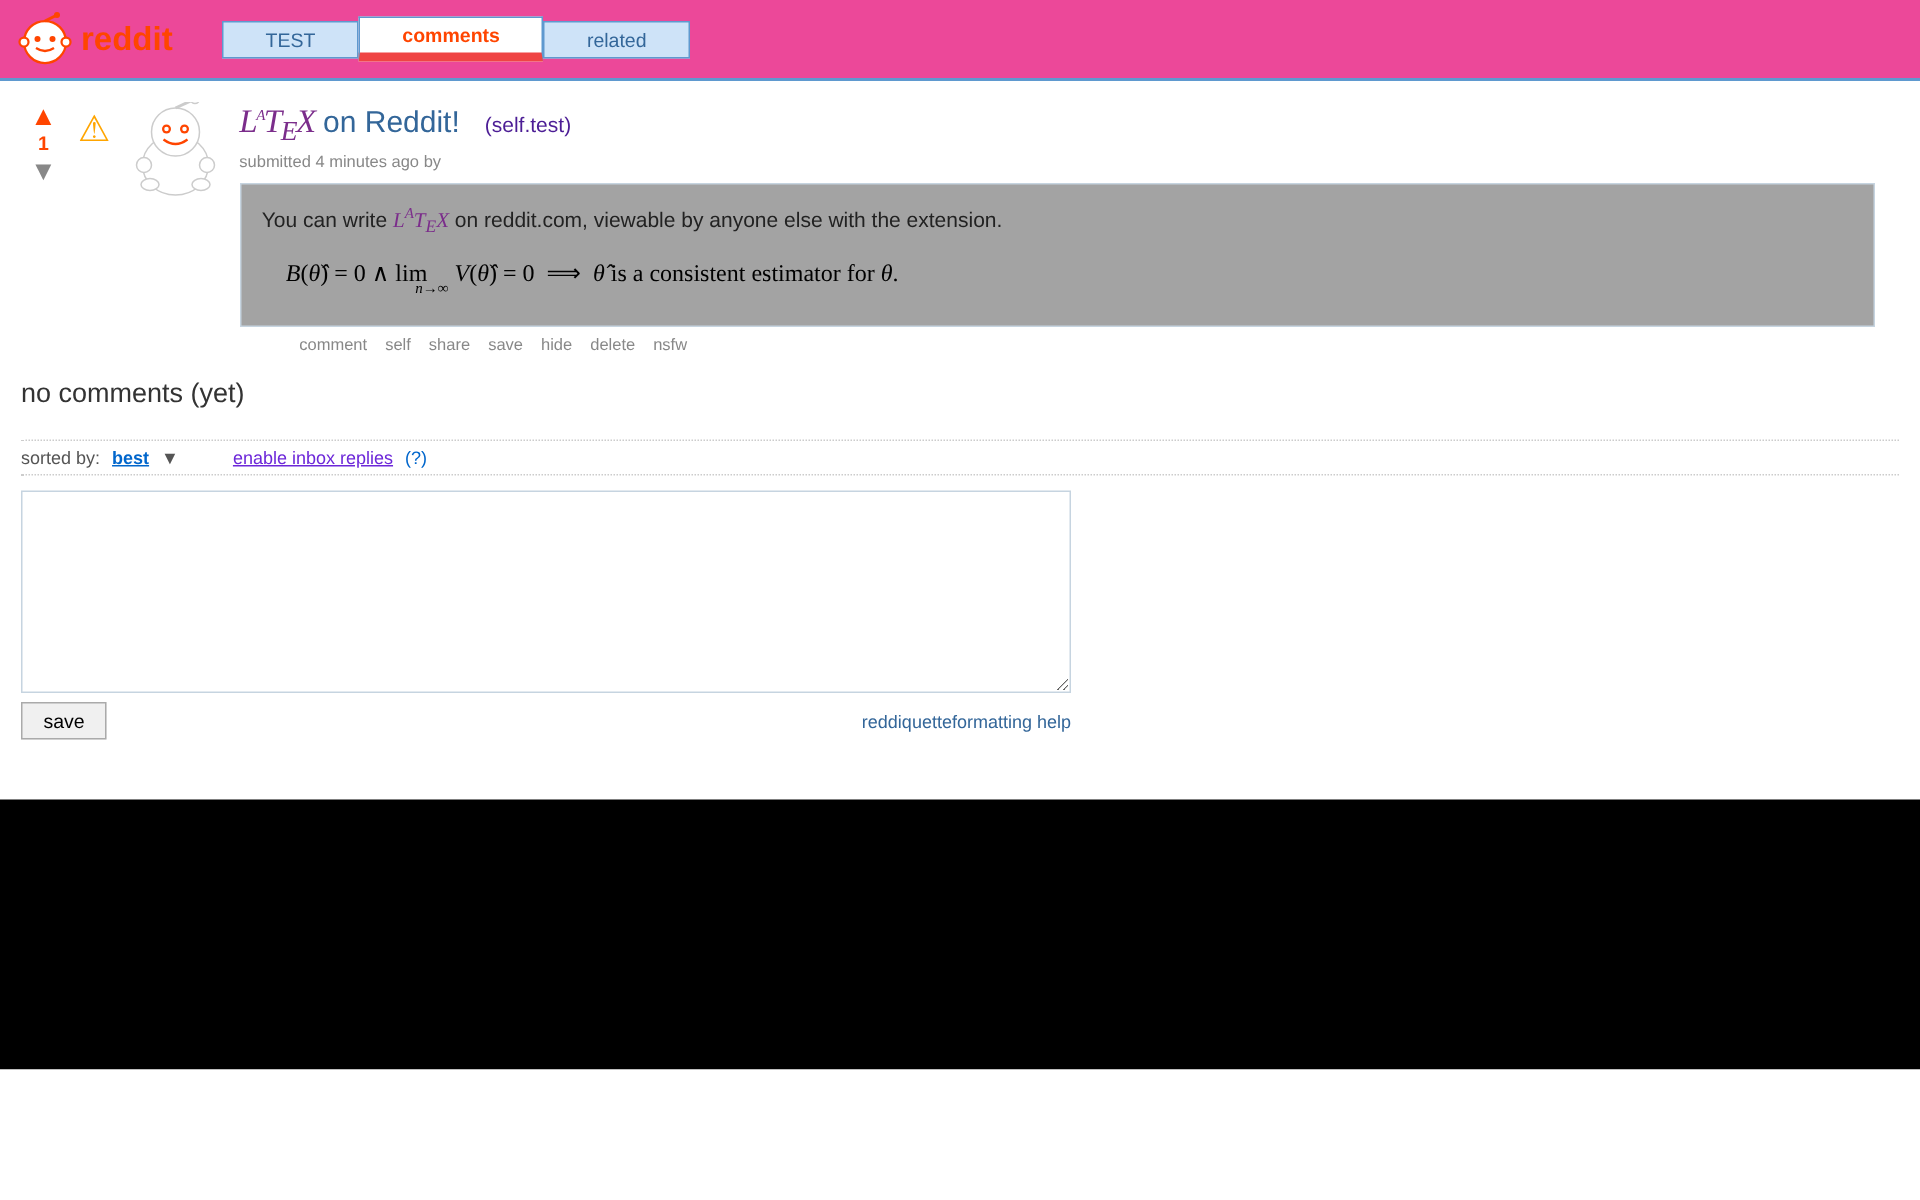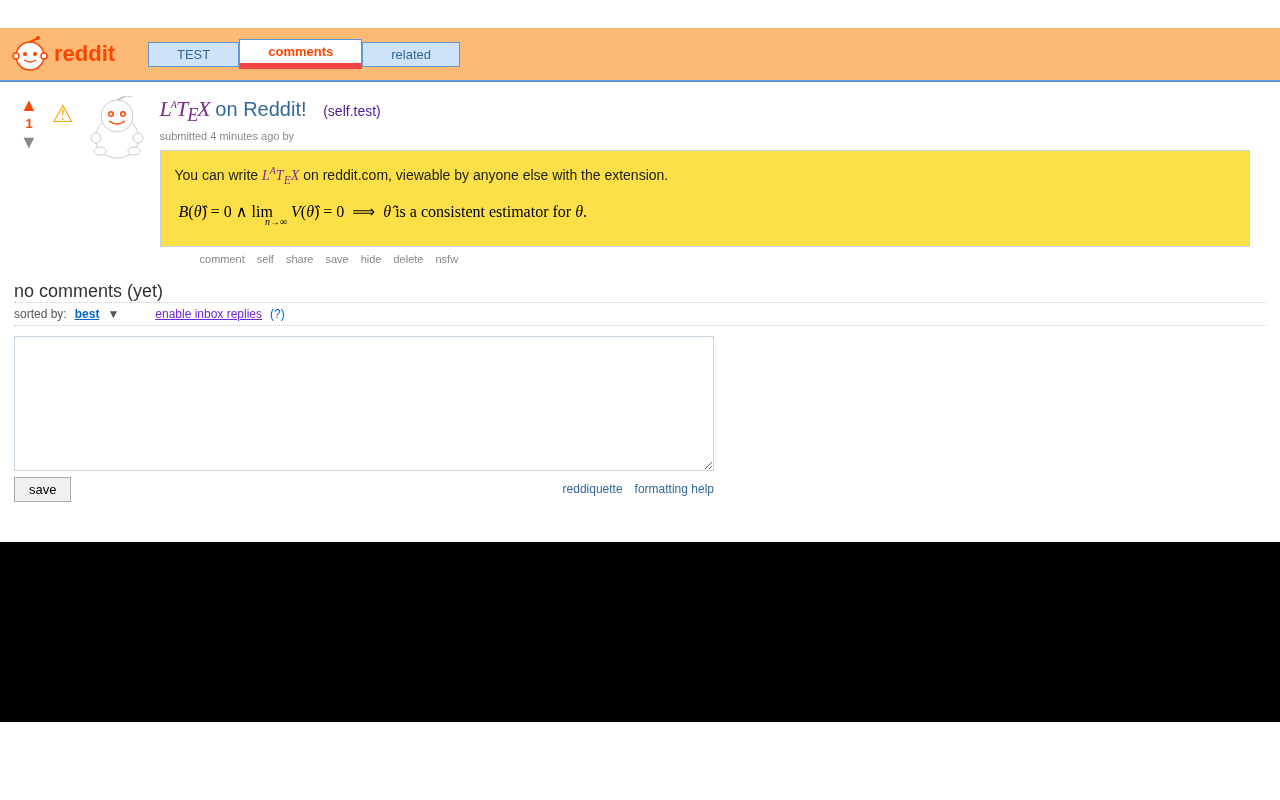--- a/index.html
+++ b/index.html
@@ -1,26 +1,25 @@
 <!DOCTYPE html>
 <html><head>
   <meta charset="utf-8">
   <style>
     * { margin: 0; padding: 0; box-sizing: border-box; }
     body { font-family: Arial, Helvetica, sans-serif; font-size: 13px; background: #fff; }
 
     
     #header {
-      background: #fdba74;
+      background: #ec4899;
       border-bottom: 2px solid #5f99cf;
       display: flex;
       align-items: center;
       padding: 6px 10px;
       gap: 10px;
-      margin-top: 28px;
     }
     #logo-area {
       display: flex;
       align-items: center;
       gap: 4px;
     }
     #logo-icon {
       width: 40px;
       height: 40px;
     }
@@ -112,36 +111,36 @@
       letter-spacing: -1px;
     }
     #post-meta {
       font-size: 11px;
       color: #888;
       margin-bottom: 8px;
     }
     #post-body {
       border: 1px solid #c6d4e0;
       padding: 12px 14px;
-      background: #fde047;
+      background: #a3a3a3;
       font-size: 14px;
       color: #222;
       line-height: 1.6;
       max-width: 1090px;
     }
     #post-body .latex-inline {
       font-style: italic;
       color: #7b2d8b;
       font-family: 'Times New Roman', serif;
     }
     #post-body .math-block {
       display: block;
       font-family: 'Times New Roman', serif;
       font-size: 16px;
-      margin: 8px 4px;
+      margin: 8px 16px;
       color: #000;
     }
 
     
     #post-actions {
       margin-top: 6px;
       display: flex;
       gap: 12px;
       padding-left: 40px;
     }
@@ -152,21 +151,21 @@
       text-decoration: none;
     }
 
     
     #comments-section {
       margin-top: 16px;
     }
     #no-comments {
       font-size: 18px;
       color: #333;
-      margin-bottom: 0;
+      margin-bottom: 20px;
     }
     #sort-bar {
       display: flex;
       align-items: center;
       gap: 8px;
       font-size: 12px;
       color: #555;
       border-top: 1px dotted #ccc;
       border-bottom: 1px dotted #ccc;
       padding: 4px 0;
@@ -215,21 +214,20 @@
     }
     #save-btn {
       padding: 4px 14px;
       background: #f0f0f0;
       border: 1px solid #aaa;
       cursor: pointer;
       font-size: 13px;
     }
     #comment-links {
       display: flex;
-      gap: 12px;
     }
     .comment-link {
       font-size: 12px;
       color: #336699;
       cursor: pointer;
       text-decoration: none;
     }
 
     
     #error-text {

